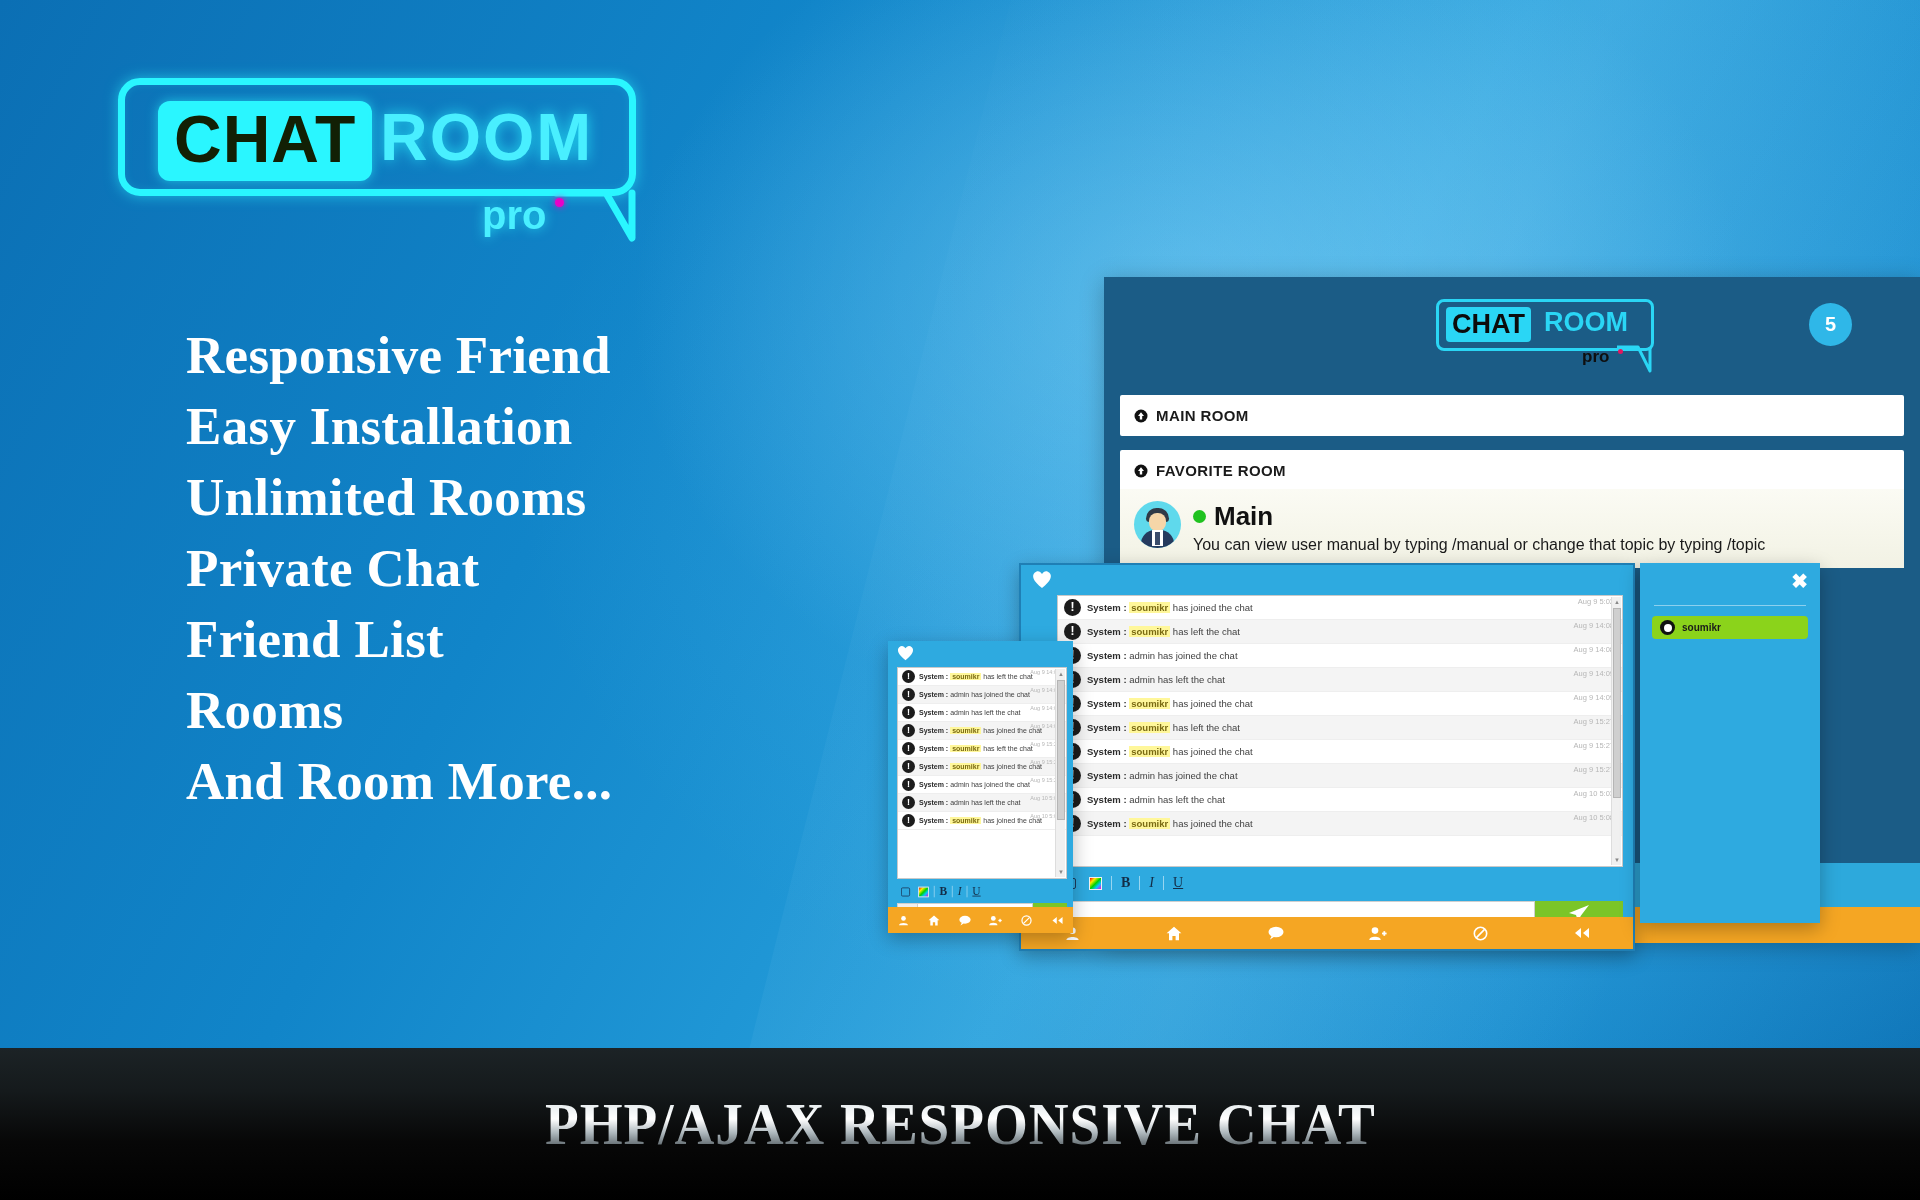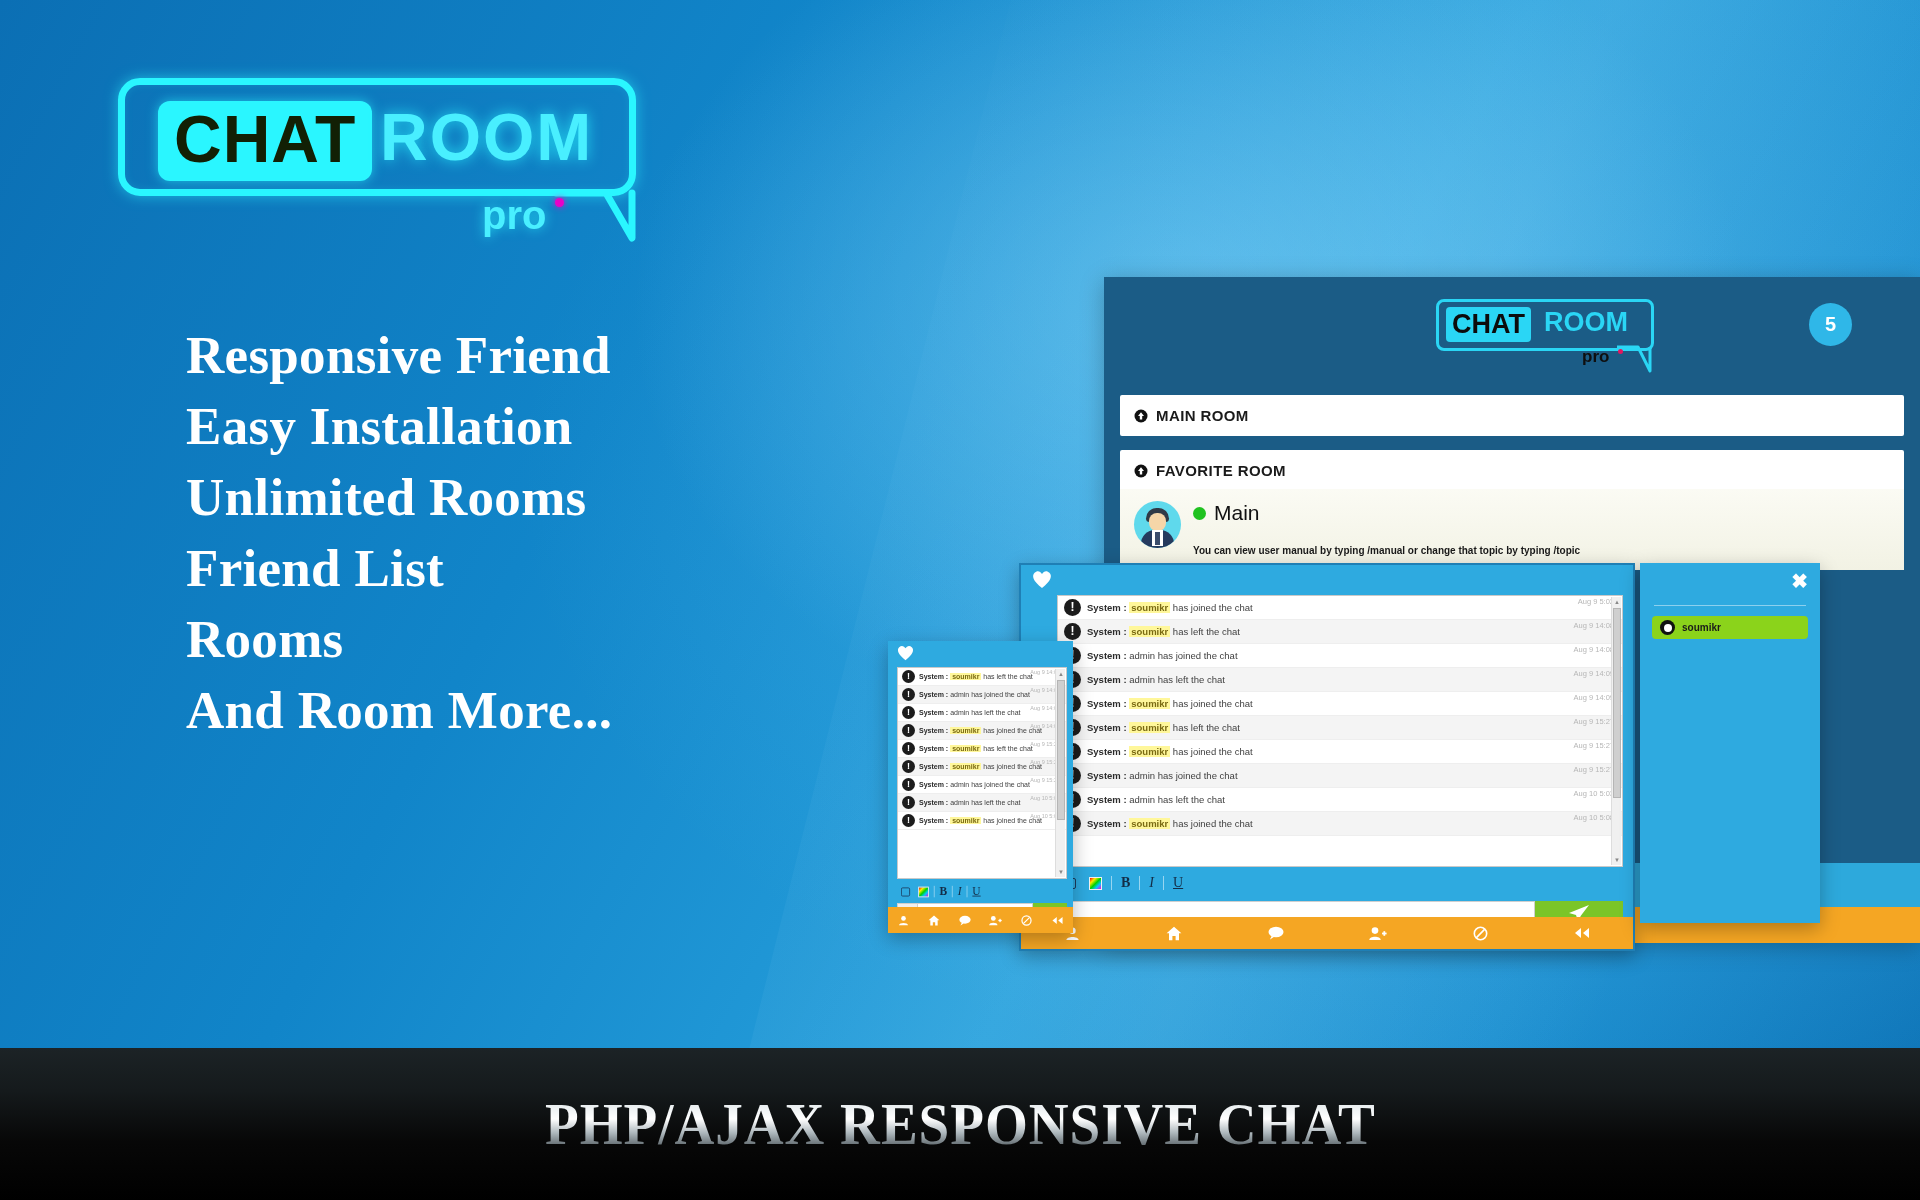--- a/index.html
+++ b/index.html
@@ -167,23 +167,23 @@
   }
   .avatar-main {
     width: 47px; height: 47px; border-radius: 50%;
     background: #5fd9ec; flex: 0 0 auto; position: relative; overflow: hidden;
   }
   .avatar-main .hair { position: absolute; left: 12px; top: 7px; width: 23px; height: 14px; background: #2f3a46; border-radius: 12px 12px 4px 4px; }
   .avatar-main .face { position: absolute; left: 15px; top: 12px; width: 17px; height: 18px; background: #f5d6a8; border-radius: 8px; }
   .avatar-main .body { position: absolute; left: 7px; top: 29px; width: 33px; height: 22px; background: #253a5e; border-radius: 14px 14px 0 0; }
   .avatar-main .shirt { position: absolute; left: 18px; top: 29px; width: 11px; height: 16px; background: #ffffff; }
   .avatar-main .tie { position: absolute; left: 21px; top: 31px; width: 5px; height: 13px; background: #3a4c6b; }
-  .main-name { display: flex; align-items: center; gap: 8px; font-size: 21px; font-weight: normal; color: #111; }
+  .main-name { display: flex; align-items: center; gap: 8px; font-size: 26px; font-weight: bold; color: #111; }
   .online-dot { width: 13px; height: 13px; border-radius: 50%; background: #1fc21f; }
-  .main-topic { font-size: 10px; color: #1a1a1a; font-weight: bold; margin-top: 20px; }
+  .main-topic { font-size: 16px; color: #1a1a1a; font-weight: normal; margin-top: 4px; }
 
   #mainwin-footer {
     position: absolute; left: 0; bottom: 0; width: 100%; height: 36px;
     background: #f5a623;
   }
   #mainwin-footer-bar {
     position: absolute; left: 0; bottom: 36px; width: 100%; height: 44px;
     background: #2da9dc;
   }
 
@@ -336,20 +336,21 @@
     </svg>
     <div class="logo-pro">pro</div>
     <div class="logo-dot"></div>
   </div>
 </div>
 
 <div id="features">
   <div class="feat">Responsive Friend</div>
   <div class="feat">Easy Installation</div>
   <div class="feat">Unlimited Rooms</div>
+  <div class="feat">Private Chat</div>
   <div class="feat">Friend List</div>
   <div class="feat">Rooms</div>
   <div class="feat">And Room More...</div>
 </div>
 
 <div id="mainwin">
   <div id="mainwin-header">
     <div class="mini-logo">
       <div class="mini-frame"></div>
       <div class="mini-chat">CHAT</div>

